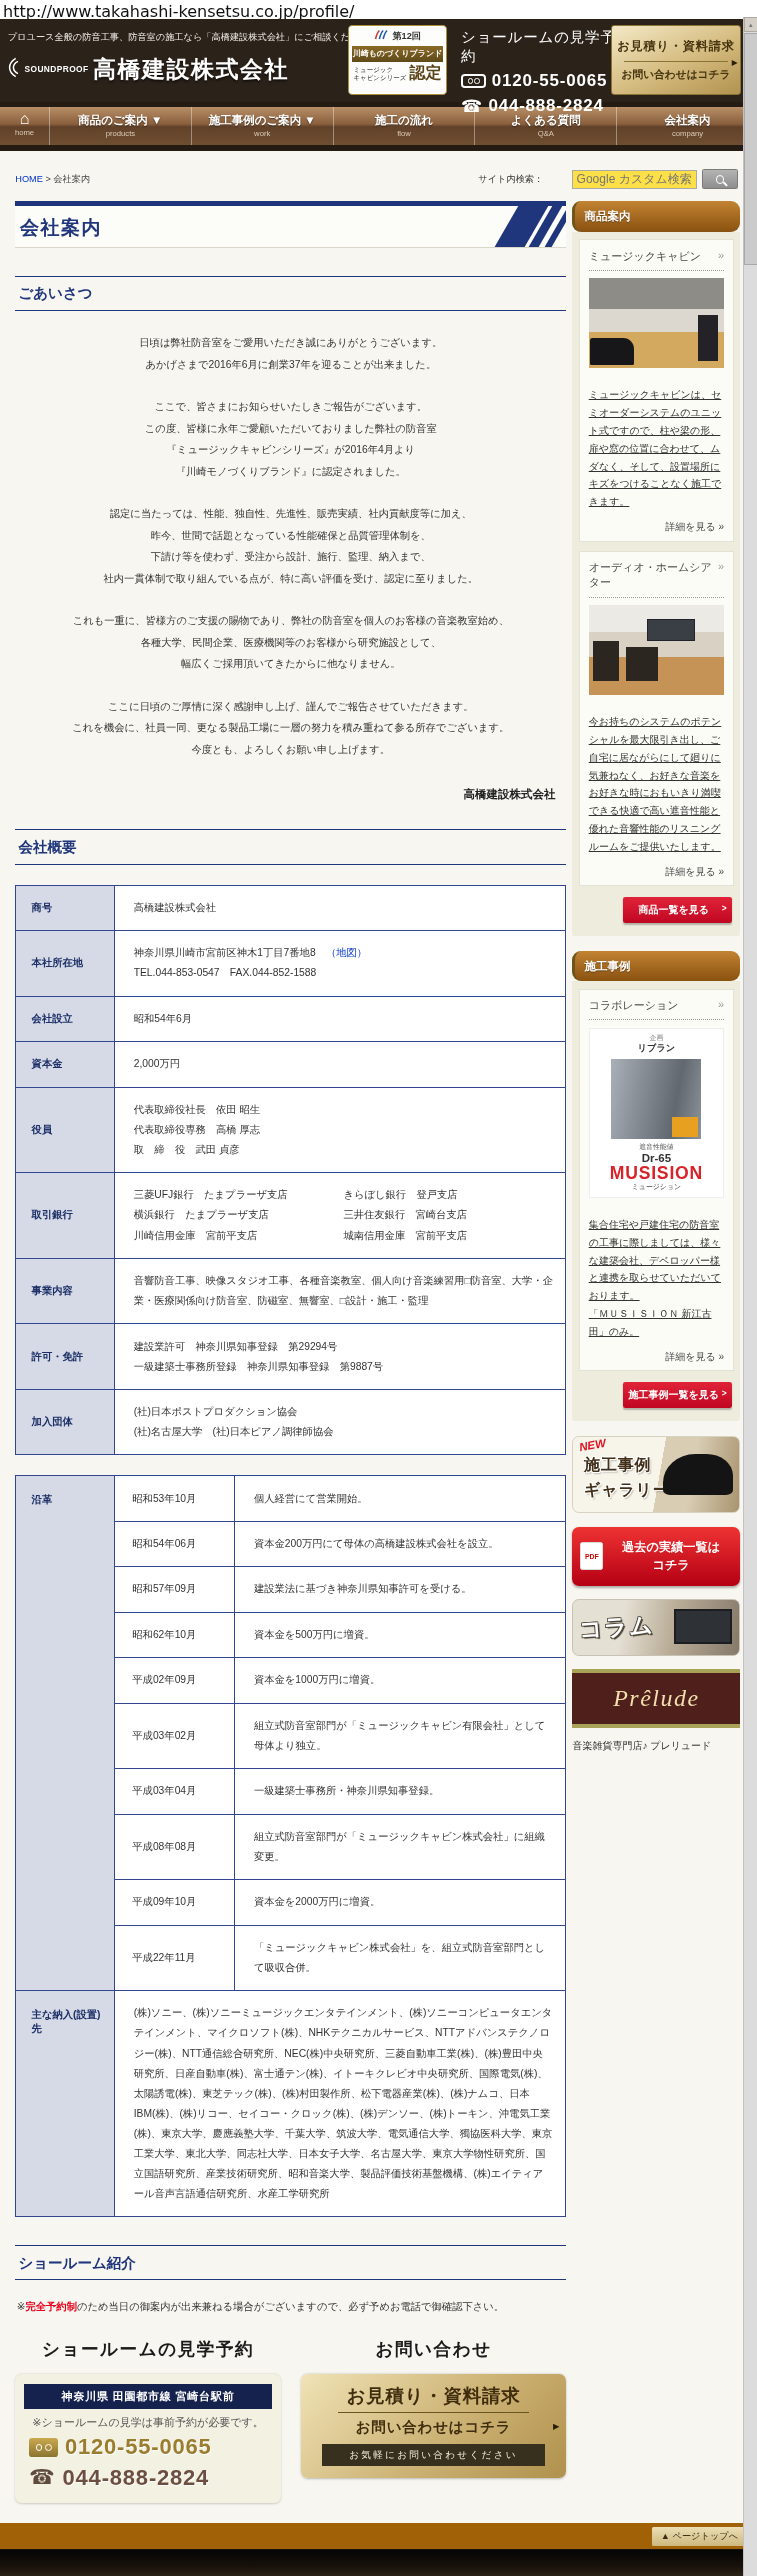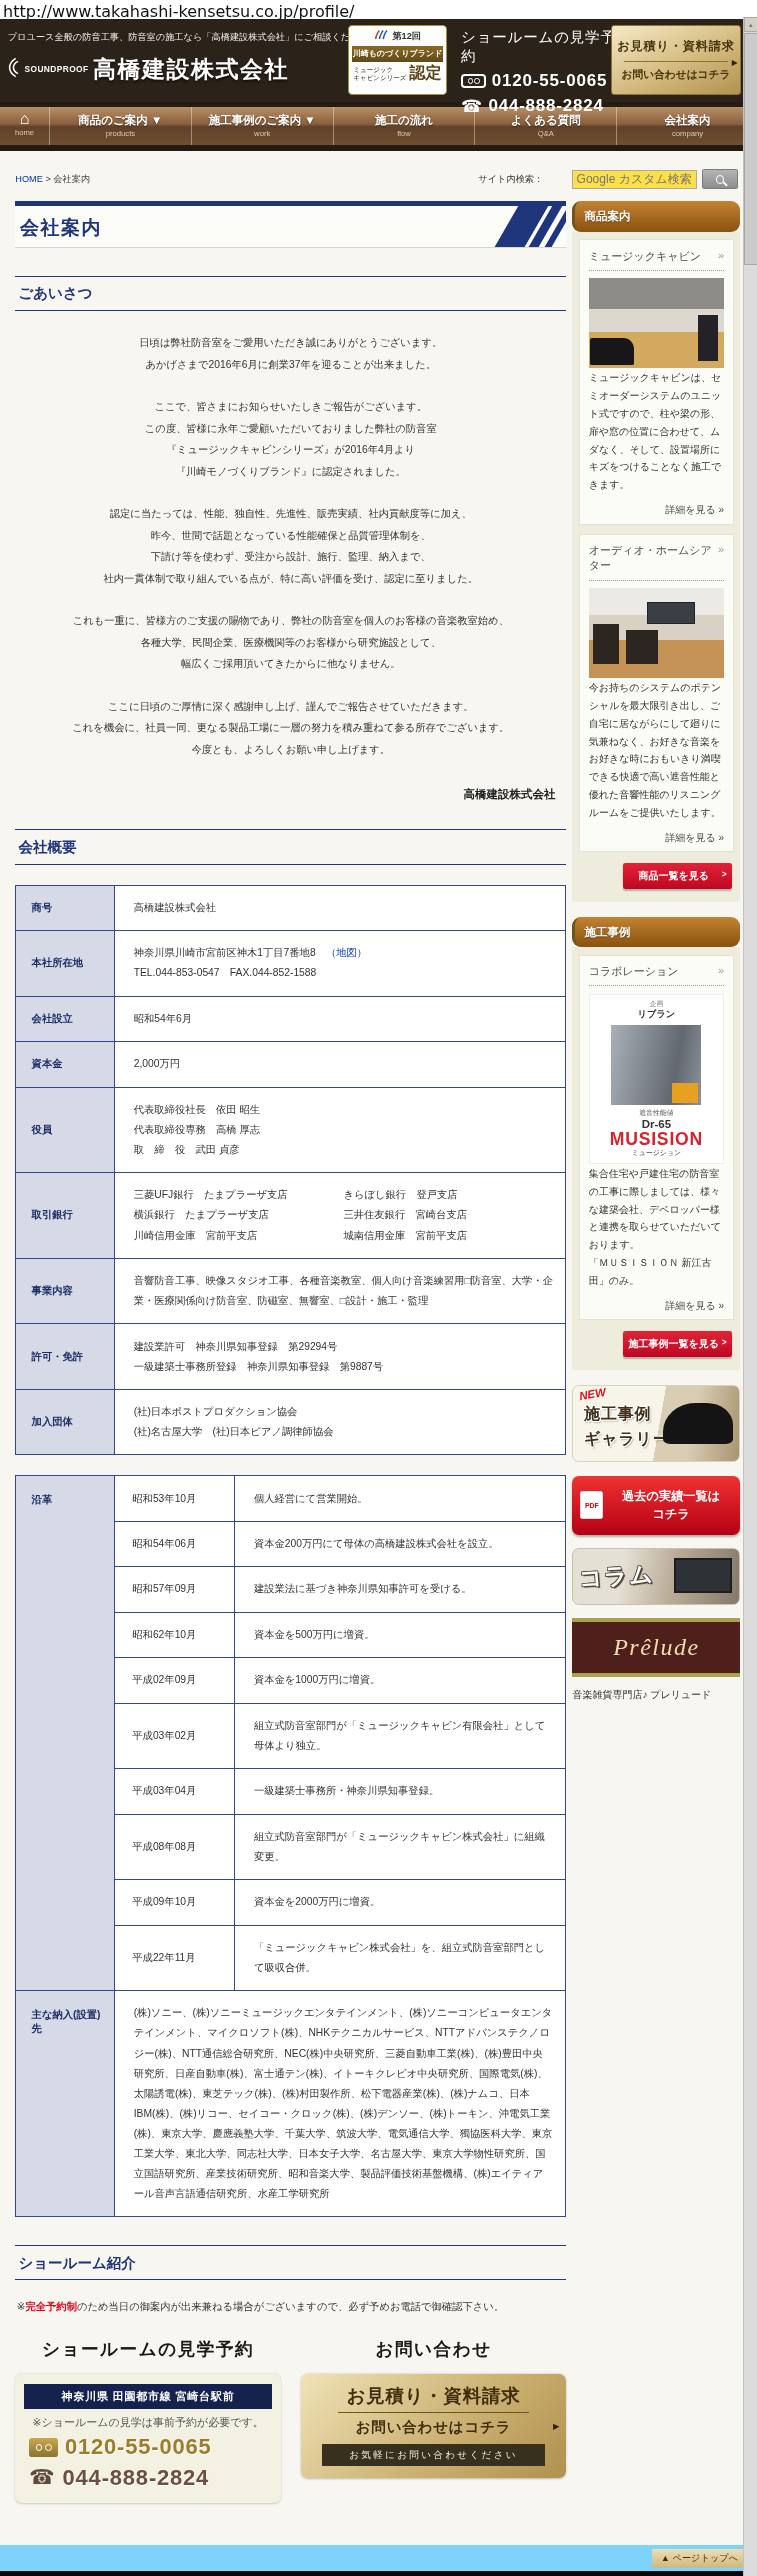--- a/index.html
+++ b/index.html
@@ -113,21 +113,21 @@
   .sb-card-title .arr{color:#999;}
   .dotted{border-bottom:1.5px dotted #9a9a9a;margin:6.1px 0 7.7px;}
   .sb-photo{height:90px;cursor:pointer;position:relative;overflow:hidden;}
   .photo-room1{background:linear-gradient(#8e8c86 0 34%,#dcd8cf 34% 60%,#d2a95e 60% 100%);}
   .photo-room1 .piano{position:absolute;left:1.5px;bottom:3.1px;width:44px;height:27.6px;background:#17171a;border-radius:2.3px 10.7px 1.5px 1.5px;}
   .photo-room1 .rack{position:absolute;right:6.1px;bottom:7.7px;width:20px;height:46px;background:#232327;}
   .photo-room2{background:linear-gradient(#eceae4 0 30%,#d9d2c4 30% 58%,#c59356 58% 100%);}
   .photo-room2 .spk1,.photo-room2 .spk2{position:absolute;bottom:13.8px;width:26px;height:40px;background:#2c2620;}
   .photo-room2 .spk1{left:4.6px;} .photo-room2 .spk2{left:37px;width:32px;height:34px;}
   .photo-room2 .tv{position:absolute;top:13.8px;left:58px;width:46px;height:20px;background:#3a3f46;border:1.5px solid #20242a;}
-  .sb-desc{font-size:10px;color:#333;line-height:1.78;margin-top:1px;white-space:pre-line;}
+  .sb-desc{font-size:10px;color:#333;line-height:1.78;margin-top:18px;white-space:pre-line;text-decoration:underline;}
   .sb-more{text-align:right;font-size:10px;color:#444;margin-top:9px;cursor:pointer;}
   .sb-btn{position:relative;margin:10.7px 1.5px 1.5px auto;width:109px;background:linear-gradient(#e02338,#c00722);color:#fff;font-size:10px;font-weight:bold;text-align:center;padding:6.1px 10.7px 6.1px 3.1px;border-radius:2.3px;box-shadow:0 1.5px 1.5px rgba(0,0,0,.25);cursor:pointer;box-sizing:border-box;}
   .sb-btn .barr{position:absolute;right:5.4px;top:6.1px;font-size:8.4px;}
   .sb-gap{height:15.3px;}
 
   .mus{background:#fff;border:0.8px solid #eee;padding:5.4px 0 4.6px;text-align:center;cursor:pointer;}
   .mus-plan{font-size:6.9px;color:#777;line-height:1.1;}
   .mus-brand{font-size:9.2px;color:#333;font-weight:bold;}
   .mus-bld{margin:3.8px auto 3.1px;width:90px;height:80px;background:linear-gradient(100deg,#aab0b8,#62686f 70%,#8d939b);position:relative;}
   .mus-bld i{position:absolute;right:3.1px;bottom:1.5px;width:26px;height:20px;background:#e8a020;}
@@ -148,21 +148,21 @@
 
   .column-banner{position:relative;margin-top:13px;height:55px;border-radius:6.9px;border:0.8px solid #c8c2b4;background:linear-gradient(100deg,#e5e0d4 0 30%,#b9ac97 60%,#85796a);overflow:hidden;cursor:pointer;}
   .col-txt{position:absolute;left:6.1px;top:11.5px;font-size:23px;font-weight:bold;color:#fff;transform:rotate(-4deg);letter-spacing:1.5px;text-shadow:1.5px 1.5px 0.8px #4a4438,-0.8px -0.8px 0 #4a4438,0.8px -0.8px 0 #4a4438,-0.8px 0.8px 0 #4a4438;}
   .col-tv{position:absolute;right:7.7px;top:9.2px;width:54px;height:31px;background:#2e3136;border:2.3px solid #1b1d21;}
 
   .prelude{margin-top:13px;border-top:4.6px solid #a8a258;border-bottom:4.6px solid #a8a258;background:#4e1f1b;height:51px;display:flex;align-items:center;justify-content:center;cursor:pointer;}
   .prelude-logo{font-family:"Liberation Serif","DejaVu Serif",serif;font-style:italic;font-size:24px;color:#f3dfae;letter-spacing:1.5px;}
   .prelude-caption{font-size:10px;color:#333;margin-top:10.7px;}
 
   
-  .pagetop-band{position:relative;background:#7dd3fc;height:26px;margin-top:42px;border-bottom:1.5px solid #17120c;}
+  .pagetop-band{position:relative;background:#a16207;height:26px;margin-top:20px;border-bottom:1.5px solid #17120c;}
   .pagetop-btn{position:absolute;right:10.7px;top:3.8px;background:linear-gradient(#ecdfb4,#cdb87e);color:#3a2c18;font-size:9.2px;padding:3.1px 9.2px;border-radius:1.5px;cursor:pointer;}
   .footer-nav{display:flex;background:linear-gradient(#050505 0%,#17110a 40%,#463a28 100%);padding:23px 0 17px;color:#fff;}
 
   
   .scrollbar{position:absolute;top:17px;right:0;bottom:0;width:14.5px;background:#dcdcdc;border-left:0.8px solid #c2c2c2;z-index:50;}
   .sb-up{height:14.5px;background:#d4d0c8;border:0.8px solid #aeaaa2;text-align:center;font-size:6.1px;color:#7a7a7a;line-height:14.5px;box-sizing:border-box;cursor:pointer;}
   .sb-thumb{position:absolute;top:16px;left:0.8px;width:12.2px;height:230px;background:#cbcbcb;border:0.8px solid #a8a8a8;border-radius:0.8px;cursor:grab;}
 </style>
 </head>
 <body>

